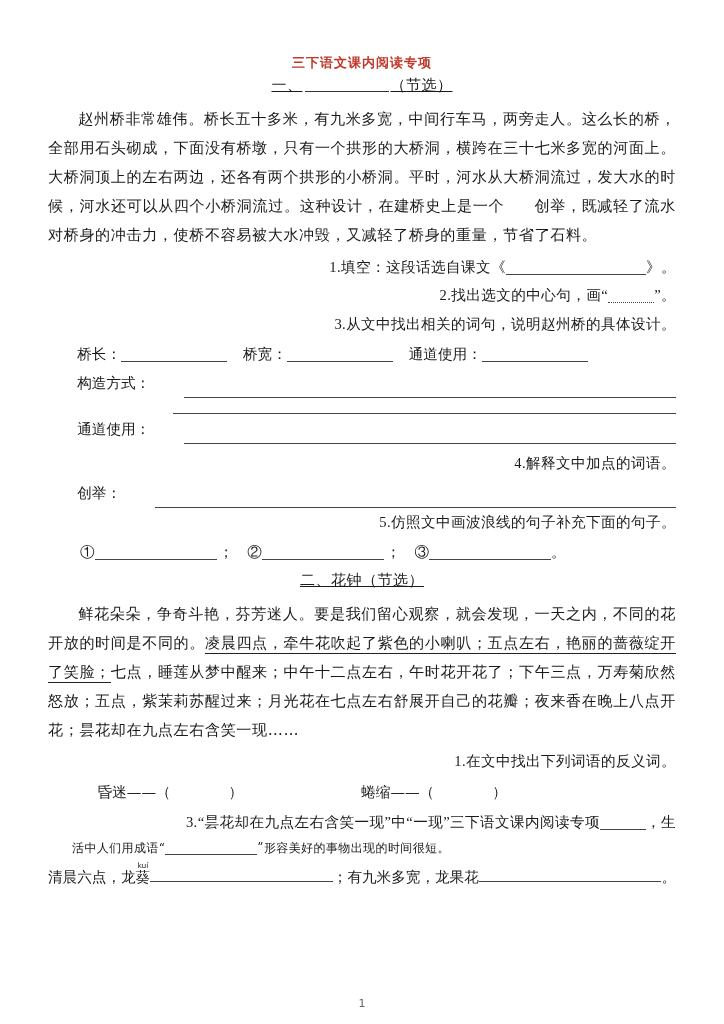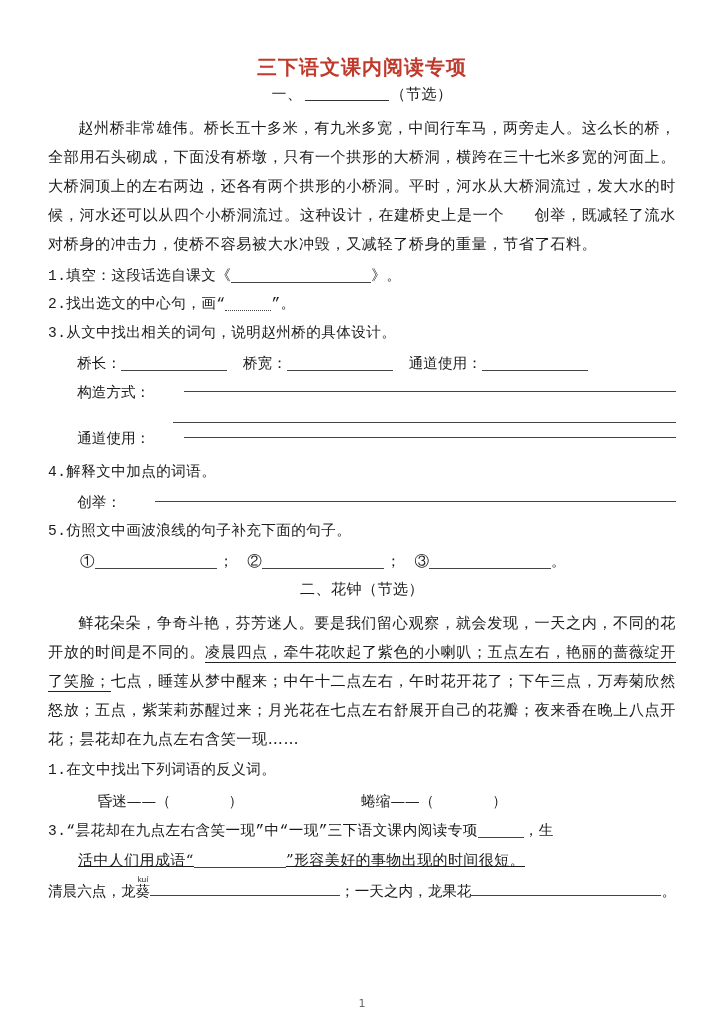--- a/index.html
+++ b/index.html
@@ -18,33 +18,34 @@
     margin: 0 auto;
     background: #ffffff;
     overflow: hidden;
     box-sizing: border-box;
     padding: 44px 48px 30px 48px;
   }
 
   .doc-title {
     text-align: center;
     color: #c0392b;
-    font-size: 20px;
+    font-size: 13px;
     font-weight: bold;
     letter-spacing: 1px;
     font-family: "DejaVu Sans", "Liberation Sans", sans-serif;
     margin: 10px 0 2px 0;
   }
 
   .section-heading {
     text-align: center;
     font-size: 15px;
     margin: 4px 0 10px 0;
     font-family: "DejaVu Serif", "Liberation Serif", serif;
     letter-spacing: 0.5px;
+    text-decoration: underline;
   }
   .section-heading .blank-inline {
     display: inline-block;
     border-bottom: 1px solid #333;
     width: 84px;
     height: 0.95em;
     vertical-align: -2px;
     margin: 0 2px;
   }
 
@@ -80,33 +81,33 @@
   .uline {
     border-bottom: 1px solid #222;
     padding-bottom: 1px;
   }
 
   .q {
     font-size: 14.6px;
     line-height: 1.88;
     margin: 1px 0;
     letter-spacing: 0.4px;
-    font-family: Liberation Mono, monospace;
+    font-family: Liberation Serif, serif;
+    text-align: right;
   }
   .q-hang {
     padding-left: 1.45em;
     text-indent: -1.45em;
   }
   .sub {
-    font-size: 15px;
+    font-size: 12px;
     line-height: 1.9;
     margin: 1px 0;
     padding-left: 2em;
     letter-spacing: 0.4px;
-    text-decoration: underline;
   }
 
   .blank {
     display: inline-block;
     border-bottom: 1px solid #444;
     height: 0.95em;
     vertical-align: -3px;
   }
   .blank-dotted {
     display: inline-block;
@@ -125,21 +126,21 @@
     padding-left: 2em;
     font-size: 14.6px;
     line-height: 2.0;
     gap: 0;
   }
   .row-3blanks .cell { white-space: nowrap; }
   .row-3blanks .gap { width: 16px; flex: 0 0 16px; }
 
   .row-label-line {
     display: flex;
-    align-items: flex-start;
+    align-items: flex-end;
     padding-left: 2em;
     font-size: 14.6px;
     line-height: 2.05;
     gap: 28px;
   }
   .row-label-line .lbl { white-space: nowrap; flex: 0 0 auto; }
   .row-label-line .ln {
     flex: 1 1 auto;
     border-bottom: 1px solid #444;
     height: 0.95em;
@@ -295,20 +296,20 @@
     <span>3.</span><span>“昙花却在九点左右含笑一现”中“一现”三下语文课内阅读专项</span><span class="blank w-xs"></span><span>，生</span>
   </div>
   <div class="sub">
     <span>活中人们用成语“</span><span class="blank w-sm"></span><span>”形容美好的事物出现的时间很短。</span>
   </div>
 
   <div class="row-last">
     <span class="txt"><span>清晨六点，龙</span><ruby><span>葵</span><rt>kuí</rt></ruby></span>
     <span class="ln"></span>
     <span class="txt">；</span>
-    <span class="txt">一天之内，龙果花</span>
+    <span class="txt">有九米多宽，龙果花</span>
     <span class="ln"></span>
     <span class="txt">。</span>
   </div>
 
   <div class="page-number">1</div>
 
 </div>
 
 </body></html>

